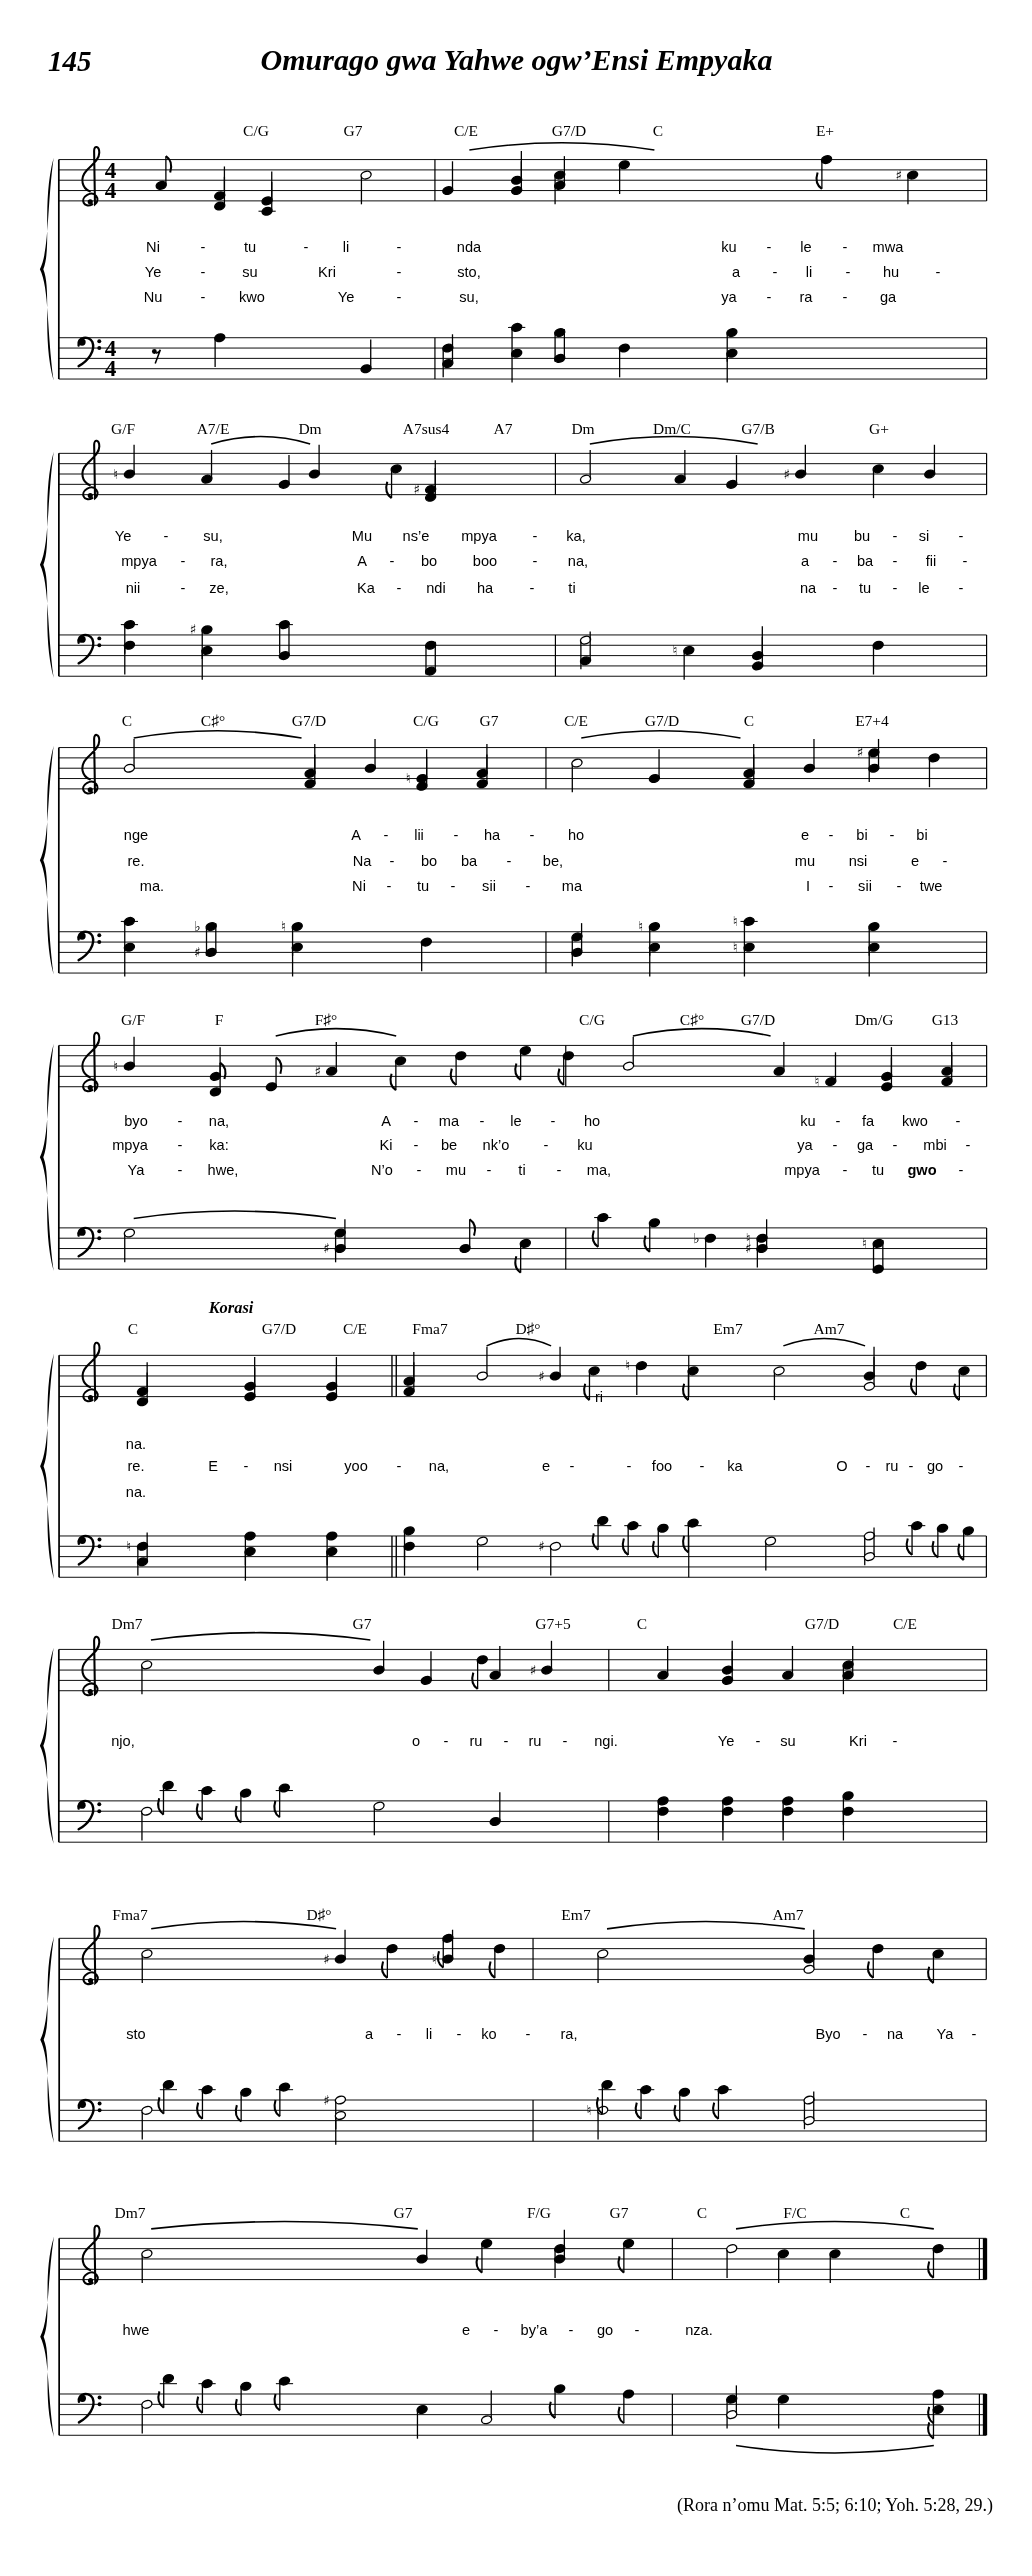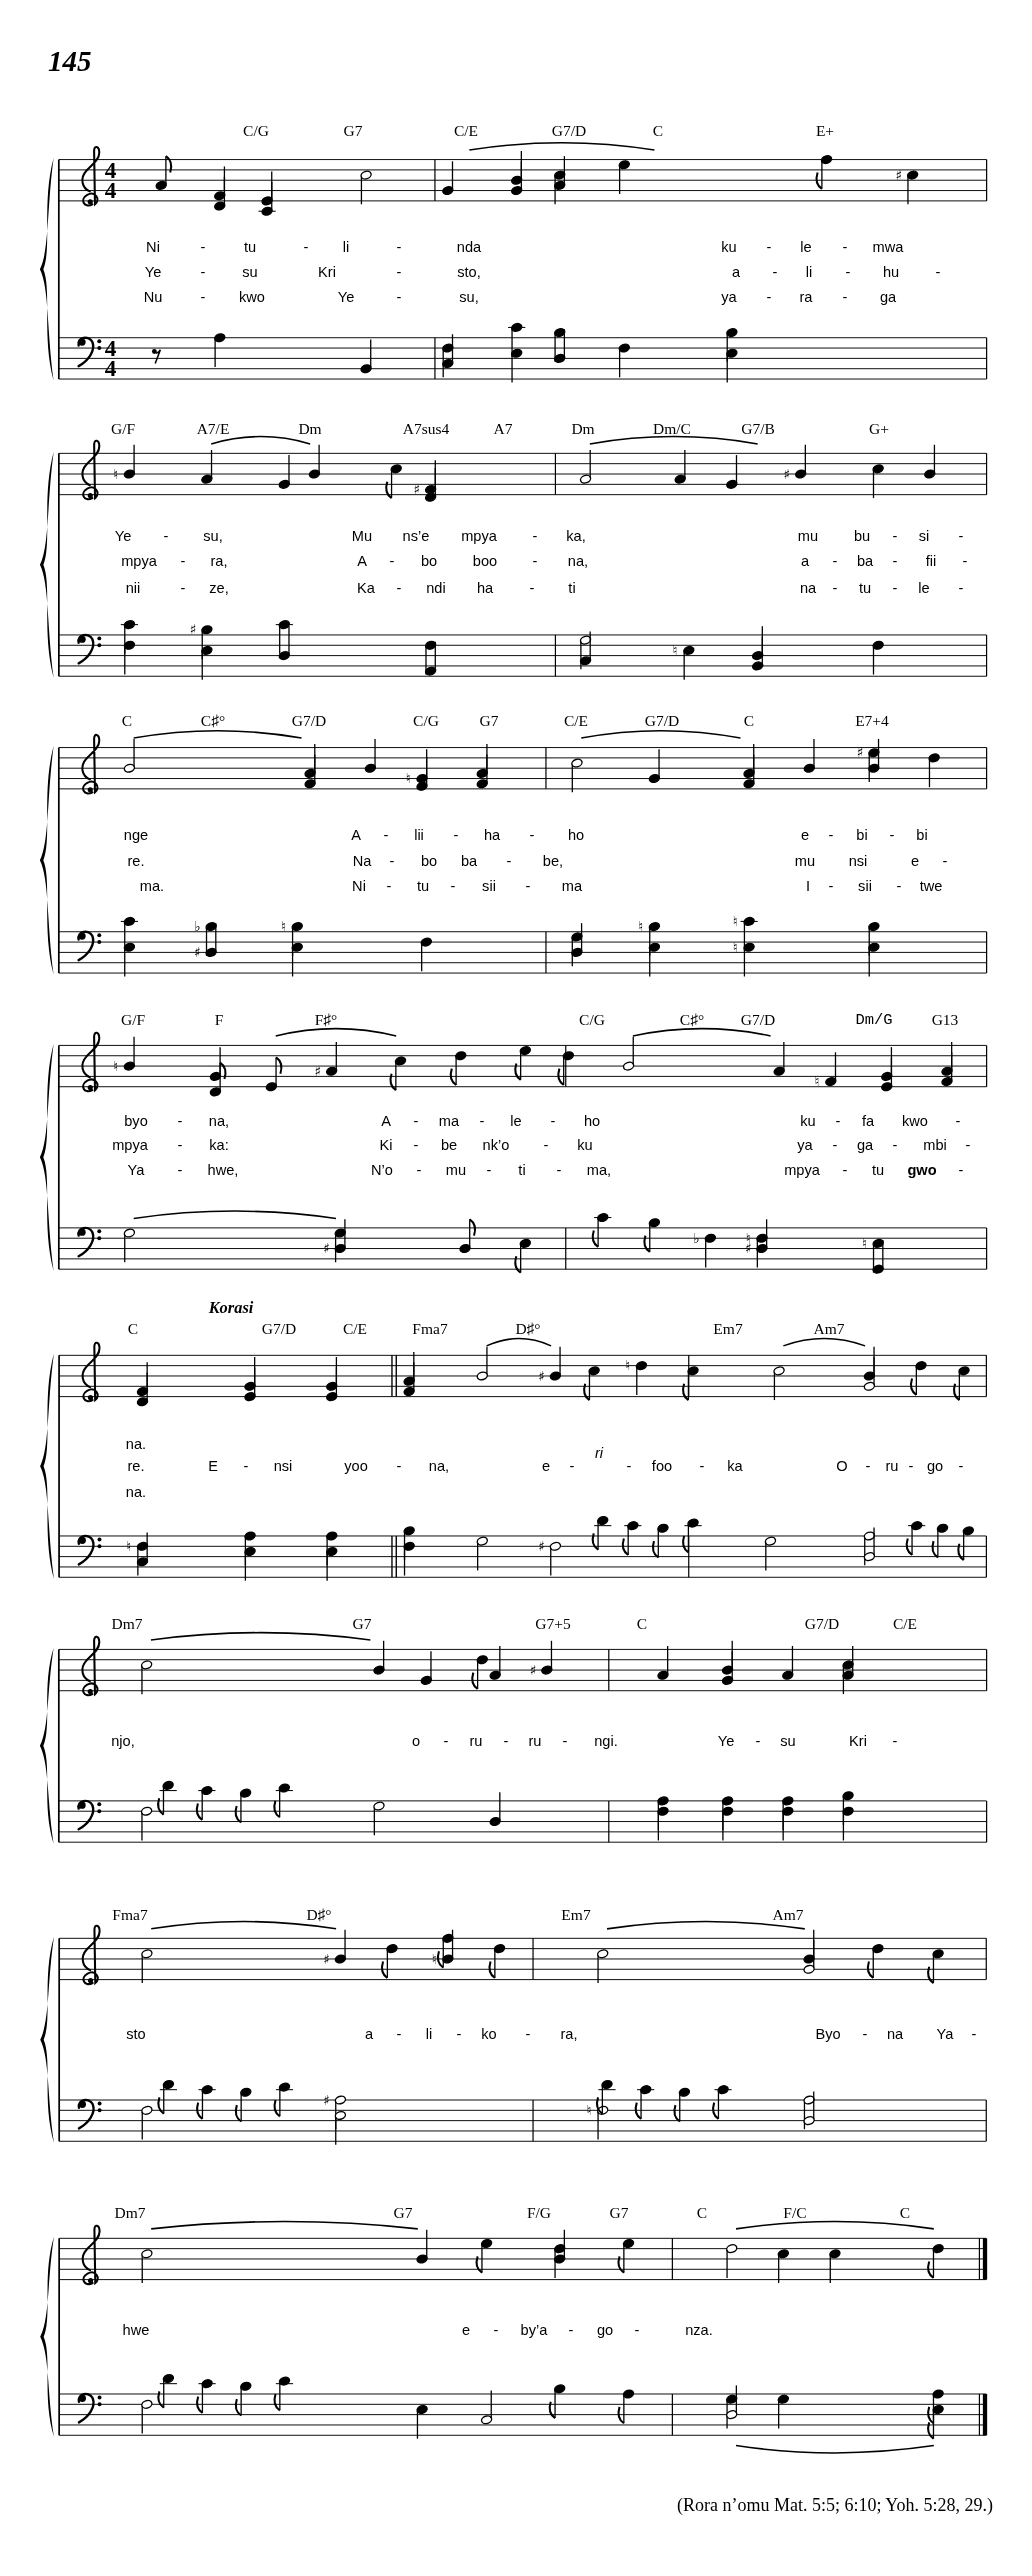--- a/index.html
+++ b/index.html
@@ -16,20 +16,21 @@
           font-style:italic;font-family:"Liberation Serif",serif;}
   .syl{position:absolute;transform:translateX(-50%);font-size:14.6px;white-space:nowrap;
        font-family:"Liberation Sans",sans-serif;}
   svg.notation{position:absolute;}
 </style>
 </head>
 <body>
 
 <div class="page">
   <div class="hymn-number">145</div>
+  <div class="hymn-title">Omurago gwa Yahwe ogw’Ensi Empyaka</div>
   <div id="score">
       <svg class="notation" width="976" height="318" style="left: 33px; top: 106px;" viewBox="0 0 1134 369">
         <g>
           <line x1="30" x2="1108" y1="62" y2="62" stroke="#000" stroke-width="1.1"></line>
           <line x1="30" x2="1108" y1="74" y2="74" stroke="#000" stroke-width="1.1"></line>
           <line x1="30" x2="1108" y1="86" y2="86" stroke="#000" stroke-width="1.1"></line>
           <line x1="30" x2="1108" y1="98" y2="98" stroke="#000" stroke-width="1.1"></line>
           <line x1="30" x2="1108" y1="110" y2="110" stroke="#000" stroke-width="1.1"></line>
         </g>
         <g>
@@ -796,21 +797,21 @@
         <path d="M 282 51 Q 352 34 422 51" fill="none" stroke="#000" stroke-width="1.8"></path>
         <path d="M 697 51 Q 777 34 857 51" fill="none" stroke="#000" stroke-width="1.8"></path>
         <path d="M 117 263 Q 234.5 246 352 263" fill="none" stroke="#000" stroke-width="1.8"></path>
       </svg>
       <span class="chord" style="left: 133px; top: 1011px;">G/F</span>
       <span class="chord" style="left: 219px; top: 1011px;">F</span>
       <span class="chord" style="left: 326px; top: 1011px;">F♯°</span>
       <span class="chord" style="left: 592px; top: 1011px;">C/G</span>
       <span class="chord" style="left: 692px; top: 1011px;">C♯°</span>
       <span class="chord" style="left: 758px; top: 1011px;">G7/D</span>
-      <span class="chord" style="left: 874px; top: 1011px; font-family: Liberation Mono, monospace;">Dm/G</span>
+      <span class="chord" style="left: 874px; top: 1011px;">Dm/G</span>
       <span class="chord" style="left: 945px; top: 1011px;">G13</span>
       <span class="syl" style="left: 136px; top: 1113px;">byo</span>
       <span class="syl" style="left: 180px; top: 1113px;">-</span>
       <span class="syl" style="left: 219px; top: 1113px;">na,</span>
       <span class="syl" style="left: 386px; top: 1113px;">A</span>
       <span class="syl" style="left: 416px; top: 1113px;">-</span>
       <span class="syl" style="left: 449px; top: 1113px;">ma</span>
       <span class="syl" style="left: 482px; top: 1113px;">-</span>
       <span class="syl" style="left: 516px; top: 1113px;">le</span>
       <span class="syl" style="left: 553px; top: 1113px;">-</span>
@@ -1070,21 +1071,21 @@
       <span class="syl" style="left: 136px; top: 1436px;">na.</span>
       <span class="syl" style="left: 136px; top: 1458px;">re.</span>
       <span class="syl" style="left: 213px; top: 1458px;">E</span>
       <span class="syl" style="left: 246px; top: 1458px;">-</span>
       <span class="syl" style="left: 283px; top: 1458px;">nsi</span>
       <span class="syl" style="left: 356px; top: 1458px;">yoo</span>
       <span class="syl" style="left: 399px; top: 1458px;">-</span>
       <span class="syl" style="left: 439px; top: 1458px;">na,</span>
       <span class="syl" style="left: 546px; top: 1458px;">e</span>
       <span class="syl" style="left: 572px; top: 1458px;">-</span>
-      <span class="syl" style="left: 599px; top: 1445px; font-style: italic;">ri</span>
+      <span class="syl" style="left: 599px; top: 1389px;">ri</span>
       <span class="syl" style="left: 629px; top: 1458px;">-</span>
       <span class="syl" style="left: 662px; top: 1458px;">foo</span>
       <span class="syl" style="left: 702px; top: 1458px;">-</span>
       <span class="syl" style="left: 735px; top: 1458px;">ka</span>
       <span class="syl" style="left: 842px; top: 1458px;">O</span>
       <span class="syl" style="left: 868px; top: 1458px;">-</span>
       <span class="syl" style="left: 892px; top: 1458px;">ru</span>
       <span class="syl" style="left: 911px; top: 1458px;">-</span>
       <span class="syl" style="left: 935px; top: 1458px;">go</span>
       <span class="syl" style="left: 961px; top: 1458px;">-</span>

